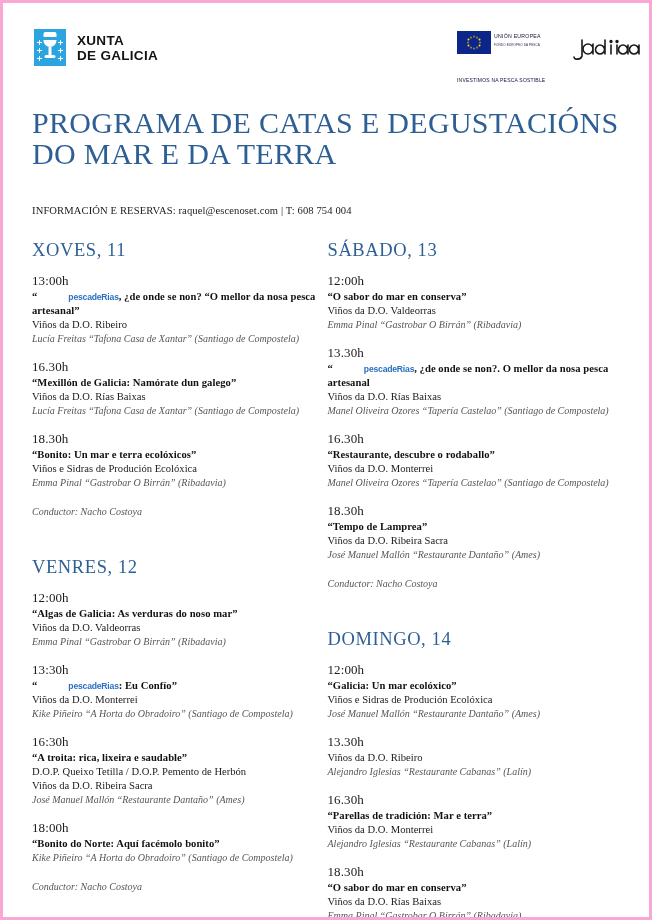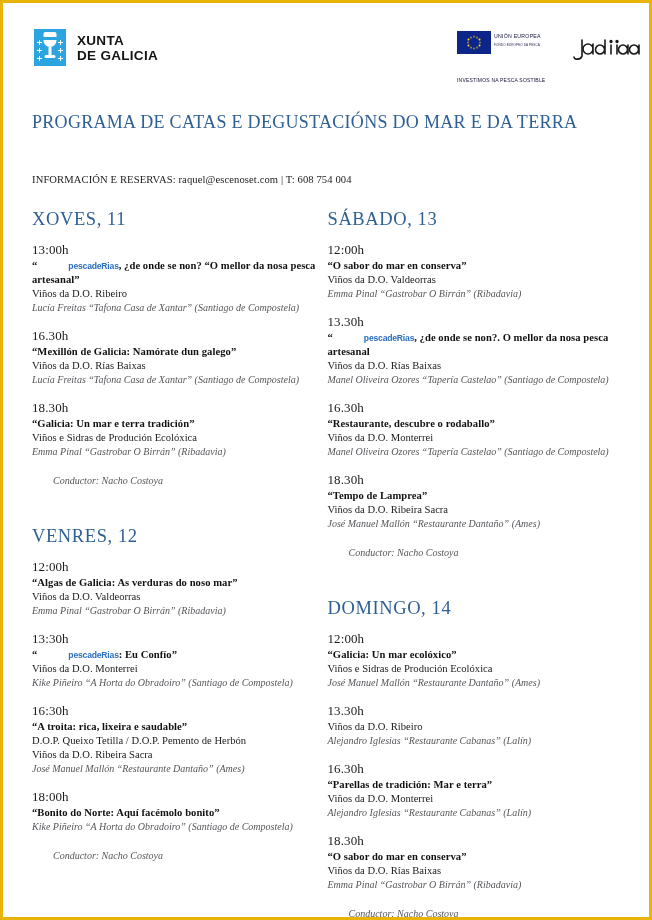--- a/index.html
+++ b/index.html
@@ -10,21 +10,21 @@
   body {
     font-family: "Liberation Serif", "DejaVu Serif", serif;
     color: #1a1a1a;
   }
   .page {
     position: relative;
     width: 652px;
     height: 920px;
     box-sizing: border-box;
     background: #ffffff;
-    border: 3px solid #eab308;
+    border: 3px solid #f9a8d4;
     overflow: hidden;
   }
   .inner {
     position: absolute;
     left: 0; top: 0;
     width: 646px;
     height: 914px;
     padding: 22px 26px 10px 29px;
     box-sizing: border-box;
   }
@@ -174,21 +174,21 @@
     top: 8px;
     width: 72px;
     height: 28px;
   }
   .galicia-logo svg { display: block; }
 
   
   .title {
     margin-top: 30px;
     font-family: "Liberation Serif", serif;
-    font-size: 18px;
+    font-size: 30px;
     line-height: 31px;
     letter-spacing: 0.3px;
     color: #2e5f94;
     font-weight: normal;
     max-width: 600px;
   }
   .contact {
     margin-top: 36px;
     font-size: 10.6px;
     letter-spacing: 0.1px;
@@ -244,21 +244,20 @@
     font-size: 10px;
     font-style: italic;
     color: #55565a;
     line-height: 14px;
   }
   .conductor {
     margin-top: 16px;
     font-size: 10px;
     font-style: italic;
     color: #55565a;
-    margin-left: 21px;
   }
 </style>
 </head>
 <body>
 
 <div class="page">
   <div class="inner">
 
     <div class="header">
 
@@ -338,21 +337,21 @@
             <div class="chef">Lucía Freitas “Tafona Casa de Xantar” (Santiago de Compostela)</div>
           </div>
           <div class="session">
             <div class="time">16.30h</div>
             <div class="name"><span>“Mexillón de Galicia: Namórate dun galego”</span></div>
             <div class="wines">Viños da D.O. Rías Baixas</div>
             <div class="chef">Lucía Freitas “Tafona Casa de Xantar” (Santiago de Compostela)</div>
           </div>
           <div class="session">
             <div class="time">18.30h</div>
-            <div class="name"><span>“Galicia: Un mar e terra tradición”</span></div>
+            <div class="name"><span>“Bonito: Un mar e terra ecolóxicos”</span></div>
             <div class="wines">Viños e Sidras de Produción Ecolóxica</div>
             <div class="chef">Emma Pinal “Gastrobar O Birrán” (Ribadavia)</div>
           </div>
           <div class="conductor">Conductor: Nacho Costoya</div>
           <div class="day-heading second">VENRES, 12</div>
           <div class="session">
             <div class="time">12:00h</div>
             <div class="name"><span>“Algas de Galicia: As verduras do noso mar”</span></div>
             <div class="wines">Viños da D.O. Valdeorras</div>
             <div class="chef">Emma Pinal “Gastrobar O Birrán” (Ribadavia)</div>

